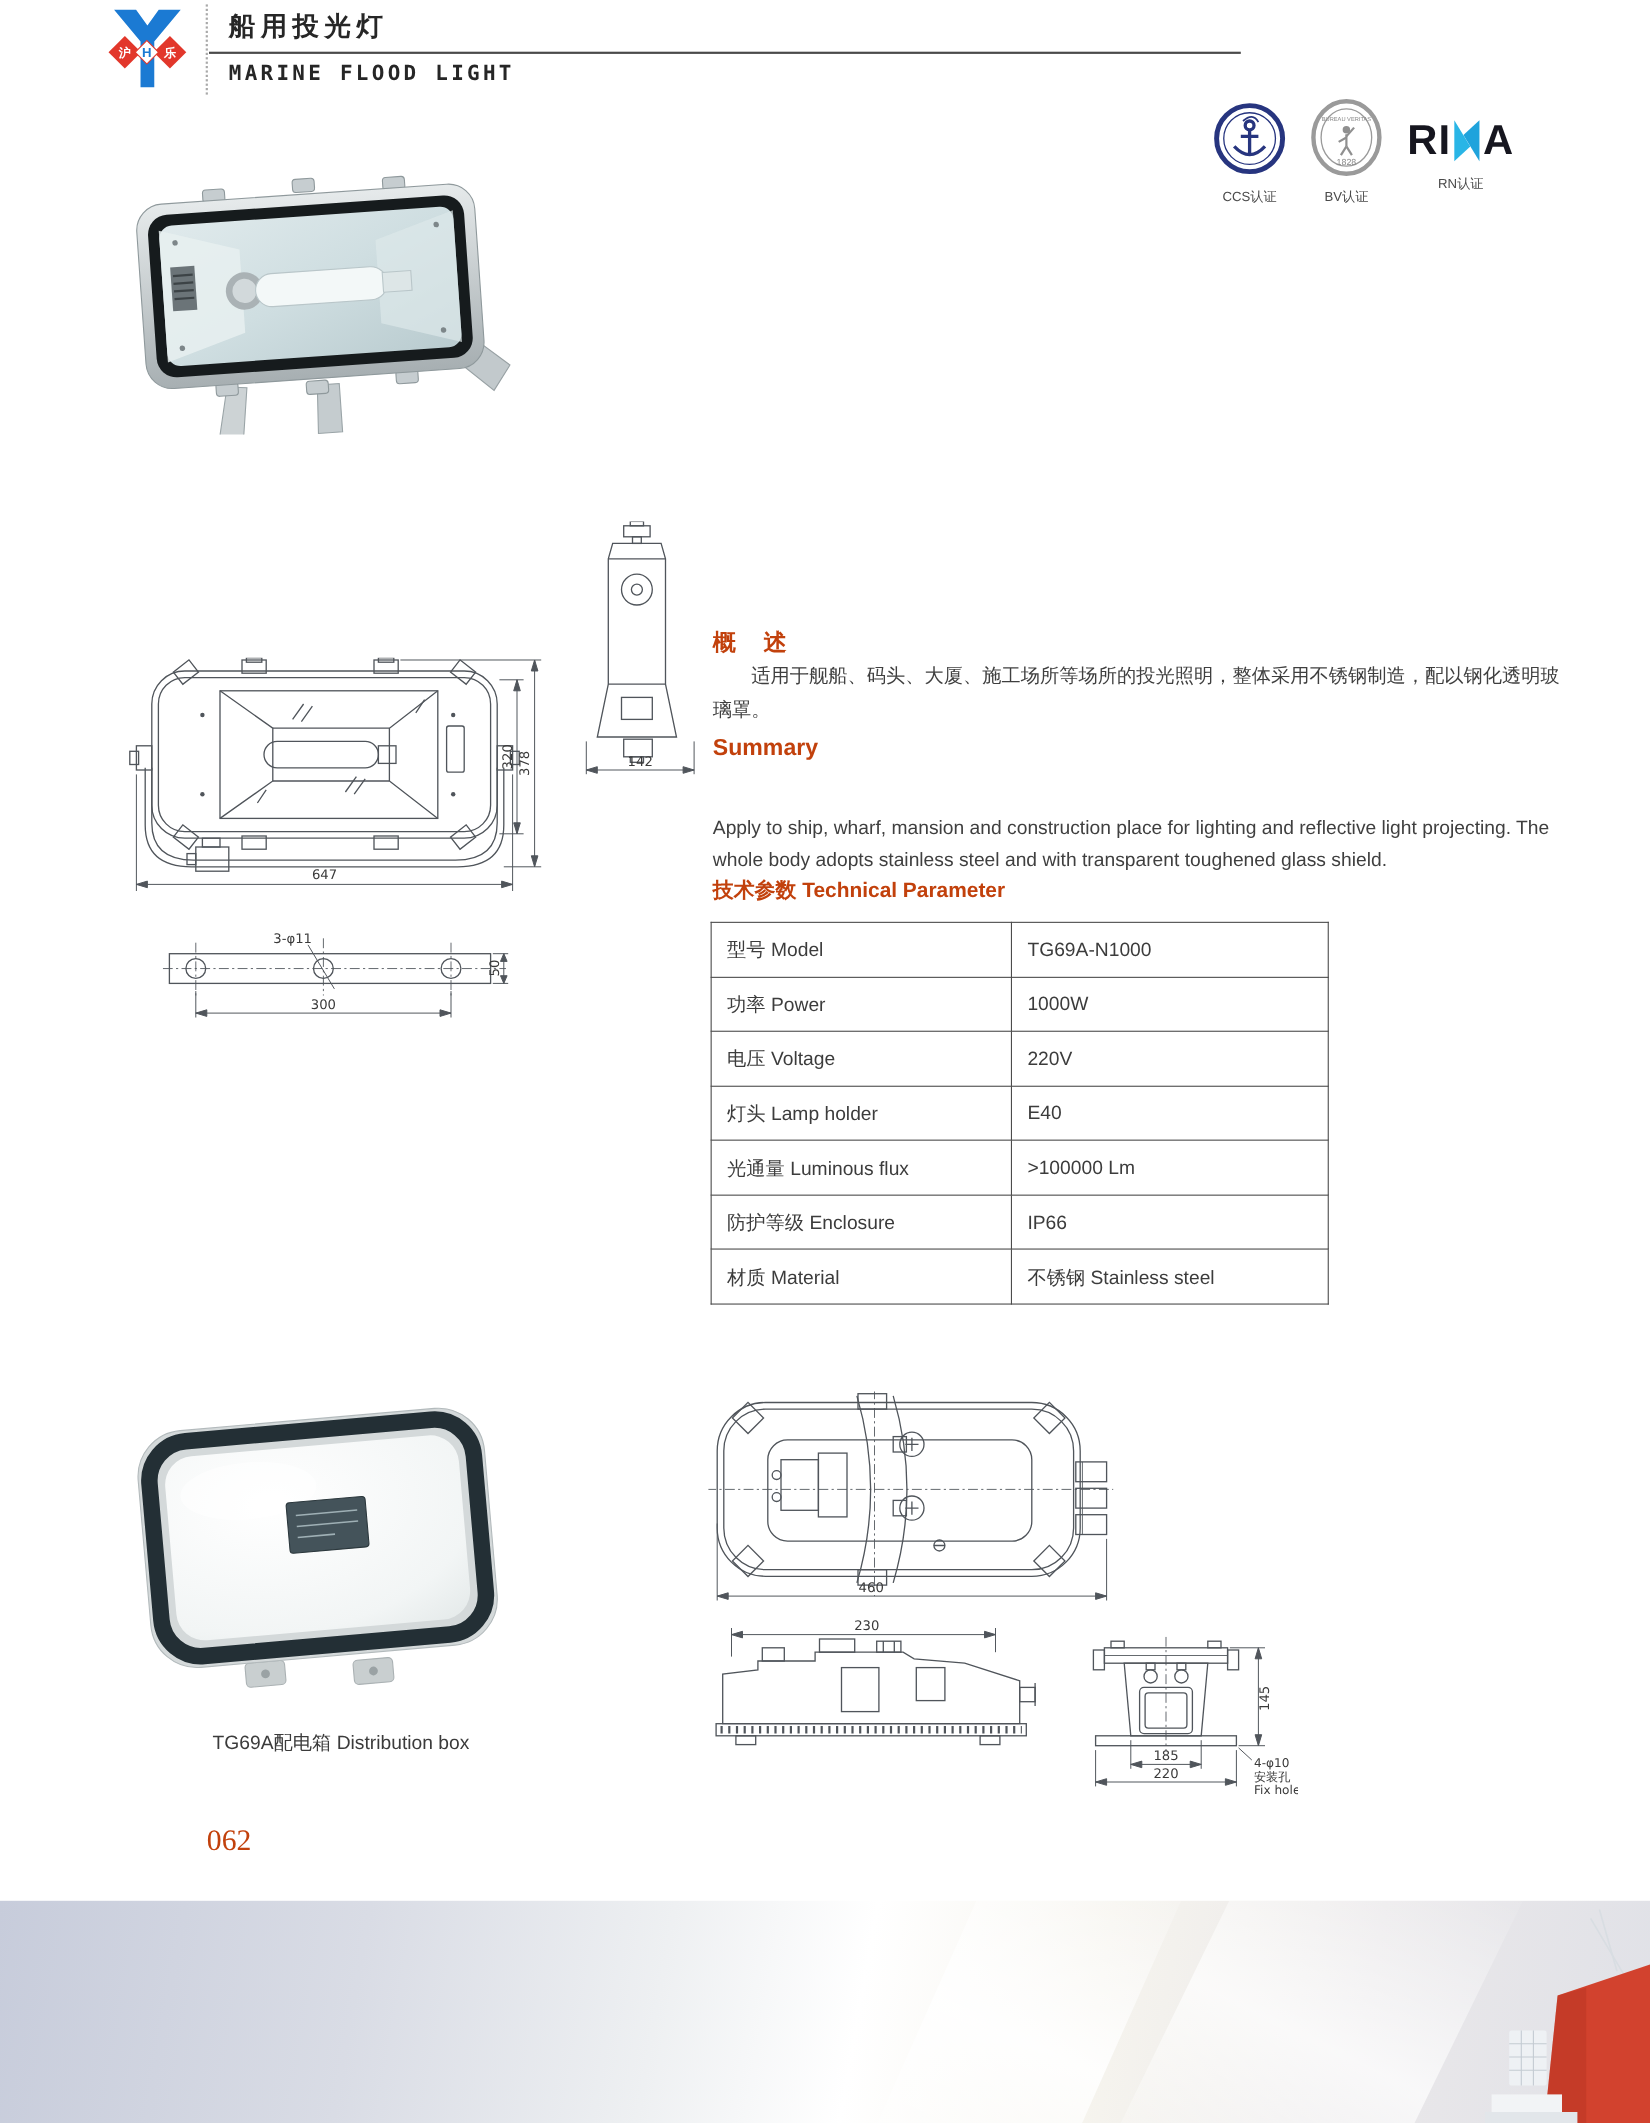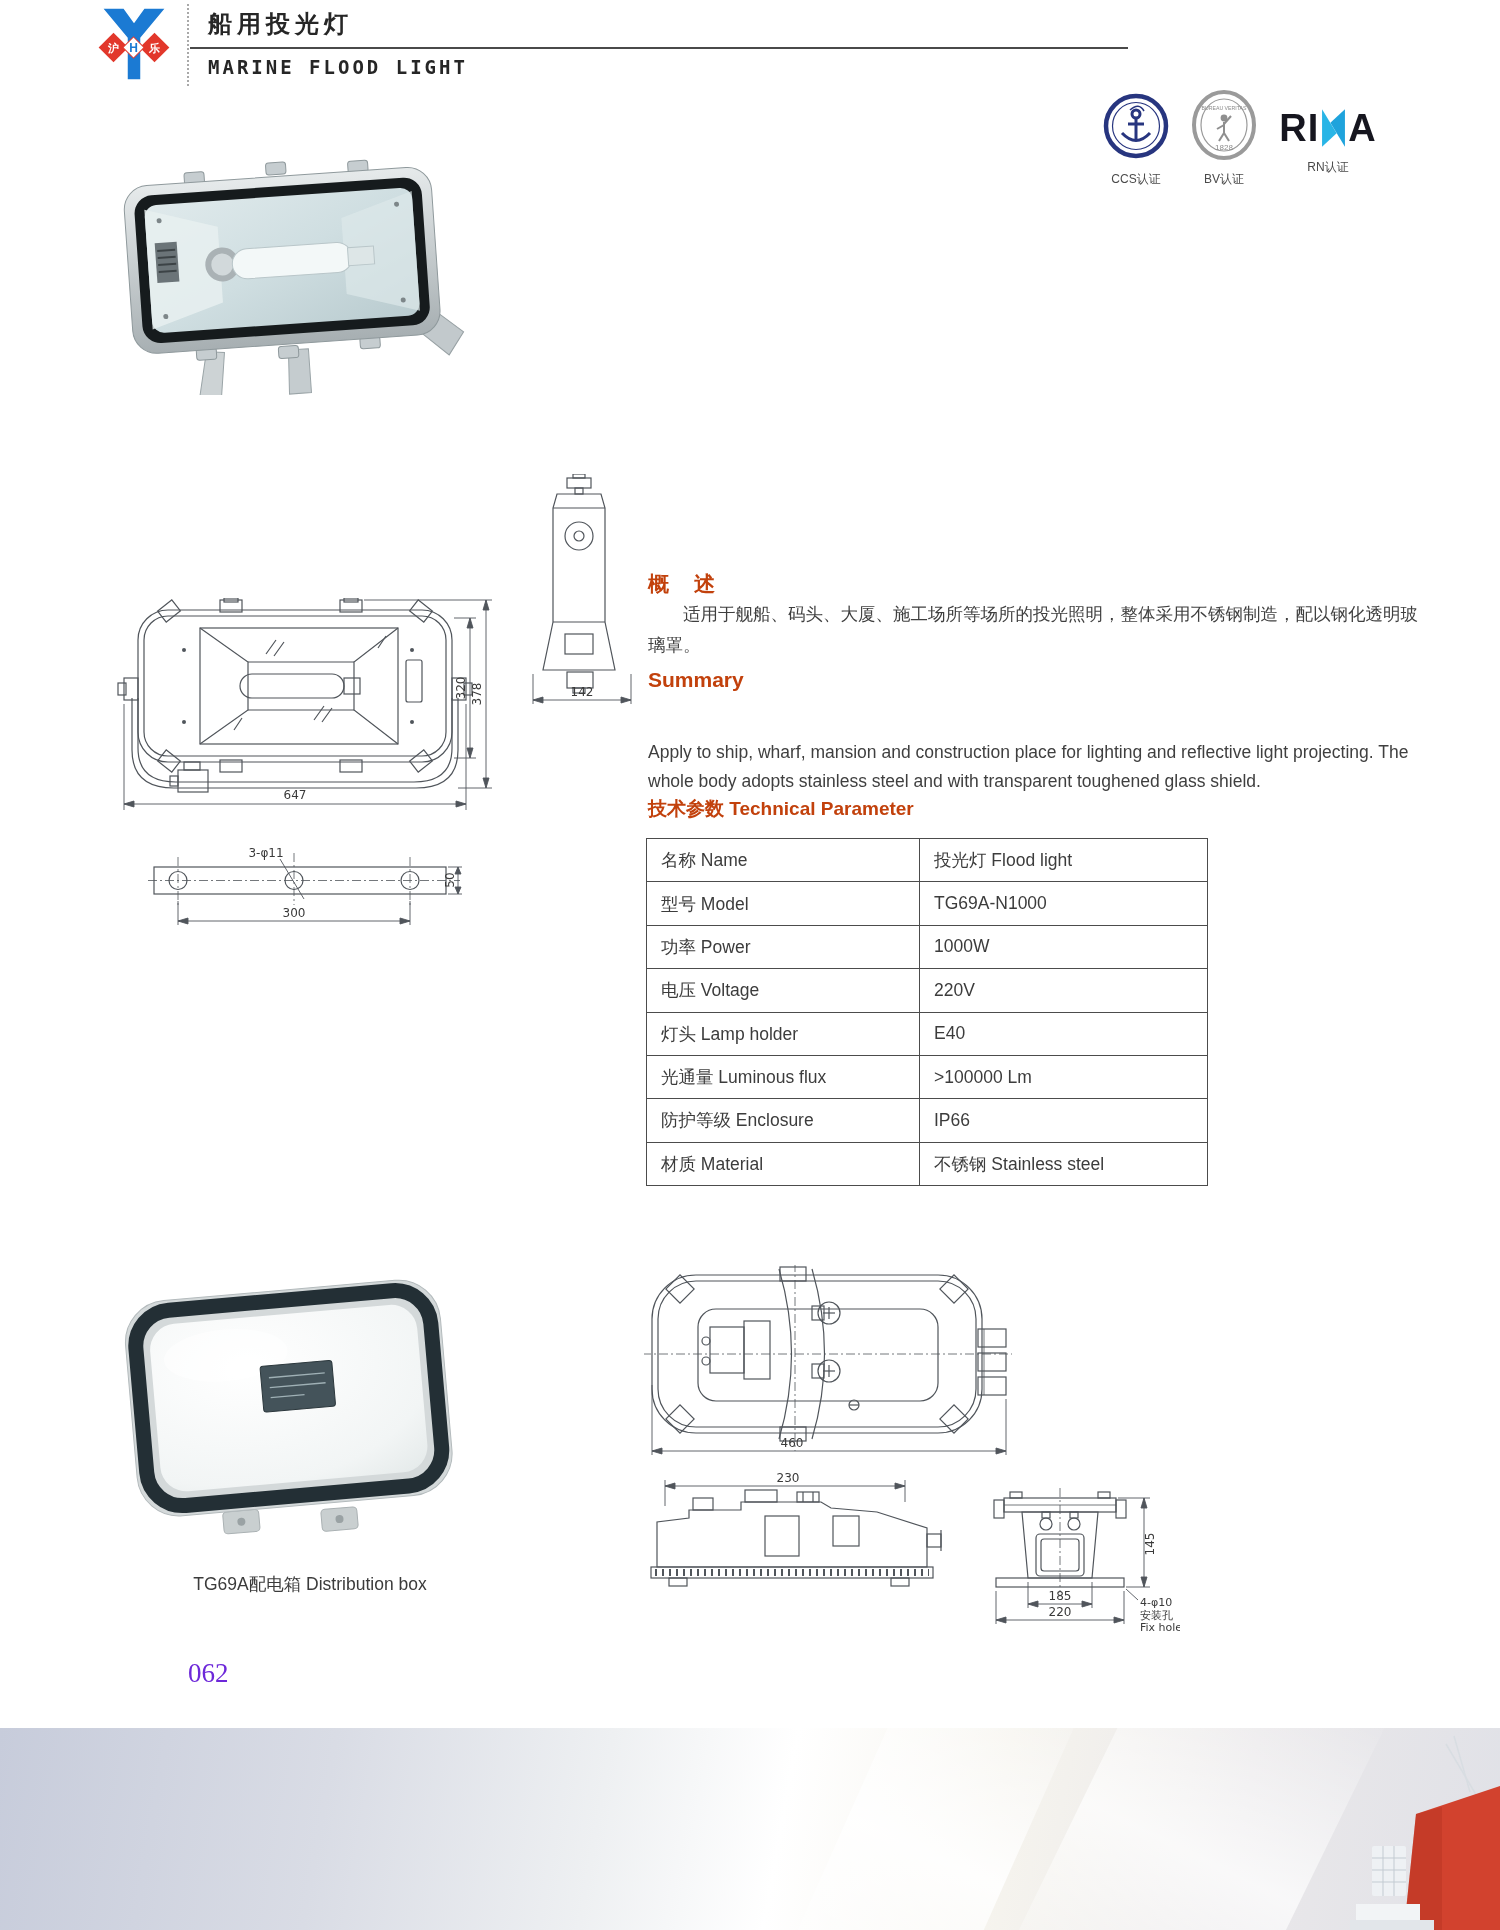--- a/index.html
+++ b/index.html
@@ -49,21 +49,21 @@
         text-indent:2em;color:#3f3f3f;}
   .p-en{position:absolute;left:648px;top:702px;width:784px;font-size:17.5px;line-height:29px;color:#3f3f3f;margin-top:36px;}
 
   
   .params{position:absolute;left:646px;top:838px;width:562px;height:348px;border-collapse:collapse;}
   .params td{border:1.4px solid #4c4c4c;font-size:17.5px;color:#3c3c3c;padding:0 0 0 14px;height:33px;}
   .params td.c1{width:258px;}
 
   
   .page-num{position:absolute;left:188px;top:1658px;font-family:"Liberation Serif",serif;
-            font-size:27px;color:#6d28d9;}
+            font-size:27px;color:#c2410c;}
   .bottom-strip{position:absolute;left:0;top:1728px;width:1500px;height:202px;overflow:hidden;
      background:linear-gradient(100deg,#c7ccdb 0%,#d9dce5 22%,#eef0f2 40%,#ffffff 52%,#f6f4ee 66%,#eae8ea 82%,#e0e1e7 100%);}
   .beam{position:absolute;top:-90px;height:430px;
         background:linear-gradient(rgba(255,255,255,0),rgba(255,255,255,.9),rgba(255,255,255,0));}
   .b1{left:840px;width:170px;transform:rotate(24deg);}
   .b2{left:1070px;width:240px;transform:rotate(26deg);opacity:.8;}
   .ship{position:absolute;right:0;bottom:0;width:150px;height:202px;}
 </style>
 </head>
 <body>
@@ -287,24 +287,20 @@
   </svg>
 
   <div class="h-orange h-overview">概　述</div>
   <div class="p-cn">适用于舰船、码头、大厦、施工场所等场所的投光照明，整体采用不锈钢制造，配以钢化透明玻璃罩。</div>
   <div class="h-orange h-summary">Summary</div>
   <div class="p-en">Apply to ship, wharf, mansion and construction place for lighting and reflective light projecting. The whole body adopts stainless steel and with transparent toughened glass shield.</div>
   <div class="h-orange h-tech">技术参数 Technical Parameter</div>
 
   <table class="params">
     <tbody>
-      <tr>
-          <td class="c1">名称 Name</td>
-          <td>投光灯 Flood light</td>
-        </tr>
       <tr>
           <td class="c1">型号 Model</td>
           <td>TG69A-N1000</td>
         </tr>
       <tr>
           <td class="c1">功率 Power</td>
           <td>1000W</td>
         </tr>
       <tr>
           <td class="c1">电压 Voltage</td>

